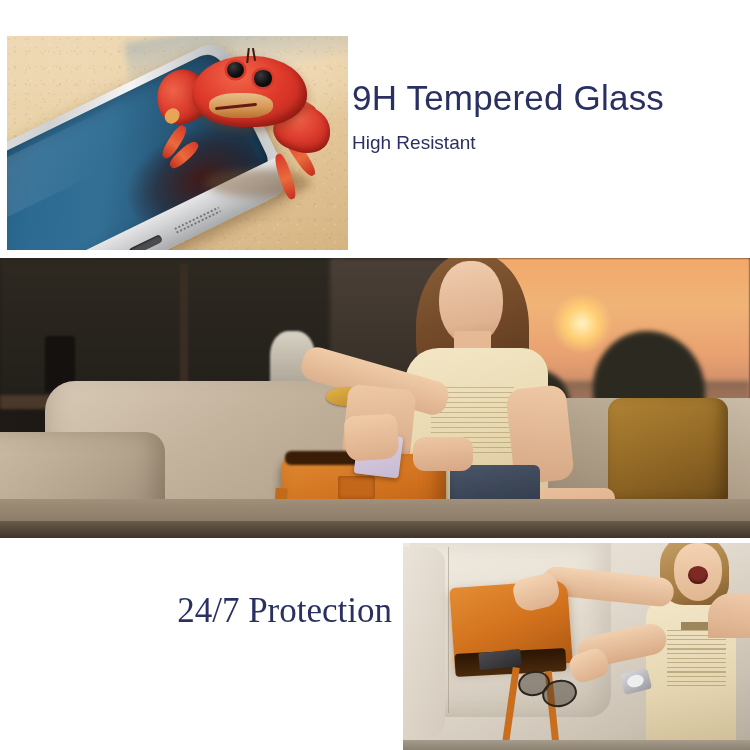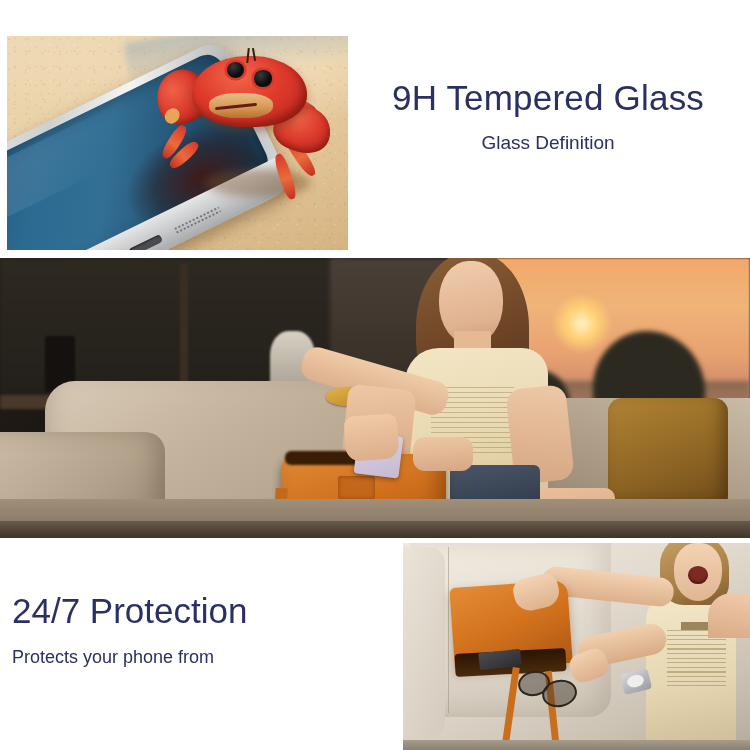--- a/index.html
+++ b/index.html
@@ -204,21 +204,21 @@
     background: rgba(120,80,40,.42);
     filter: blur(4px);
     z-index: 1;
   }
 
   
   .headline-block {
     position: absolute;
     left: 352px; top: 78px;
     width: 392px;
-    text-align: center;
+    text-align: left;
     color: #2a3061;
   }
   .headline-main {
     font-size: 35px;
     line-height: 1.12;
     letter-spacing: .2px;
     white-space: nowrap;
   }
   .headline-sub1 {
     font-size: 19px;
@@ -511,22 +511,23 @@
     left: 0; bottom: 0;
     width: 100%; height: 6%;
     background: linear-gradient(180deg, #6a5a49, #3e342a);
   }
 
   
   .promo-block {
     position: absolute;
     left: 12px; top: 592px;
     width: 380px;
-    text-align: left;
+    text-align: right;
     color: #2a3061;
+    font-family: Liberation Serif, serif;
   }
   .promo-title {
     font-size: 35px;
     line-height: 1.1;
     white-space: nowrap;
   }
   .promo-line1 {
     font-size: 18px;
     margin-top: 16px;
   }
@@ -760,21 +761,21 @@
         <div class="eye r"></div>
         <div class="crab-face">
           <div class="crab-mouth"></div>
         </div>
       </div>
     </div>
   </div>
 
   <div class="headline-block">
     <div class="headline-main">9H Tempered Glass</div>
-    <div class="headline-sub1">Glass Definition</div>
+    <div class="headline-sub1">High Resistant</div>
   </div>
 
   <div class="panel-sofa">
     <div class="room-dark"></div>
     <div class="room-wall"></div>
     <div class="shelf-post"></div>
     <div class="shelf"></div>
     <div class="shelf-jar"></div>
     <div class="shelf-lamp"></div>
     <div class="backdrop-wall"></div>
@@ -809,21 +810,20 @@
     <div class="phone-lav"></div>
     <div class="phone-lens"></div>
     <div class="hand"></div>
     <div class="hand-r"></div>
     <div class="sofa-seat"></div>
     <div class="floor"></div>
   </div>
 
   <div class="promo-block">
     <div class="promo-title">24/7 Protection</div>
-    <div class="promo-line1">Protects your phone from</div>
   </div>
 
   <div class="panel-spill">
     <div class="sofa-light"></div>
     <div class="sofa-back-light"></div>
     <div class="sofa-seam"></div>
     <div class="sofa-bolster"></div>
 
     <div class="spill-torso"></div>
     <div class="spill-shirt-title"></div>

